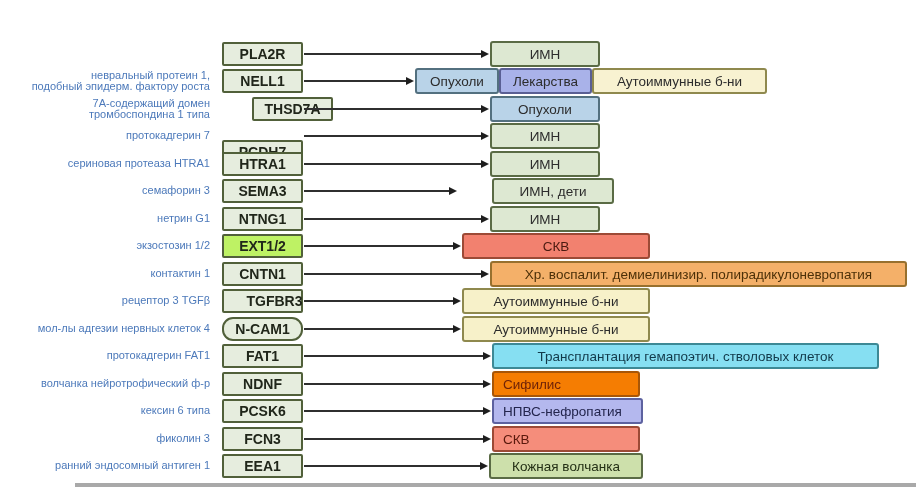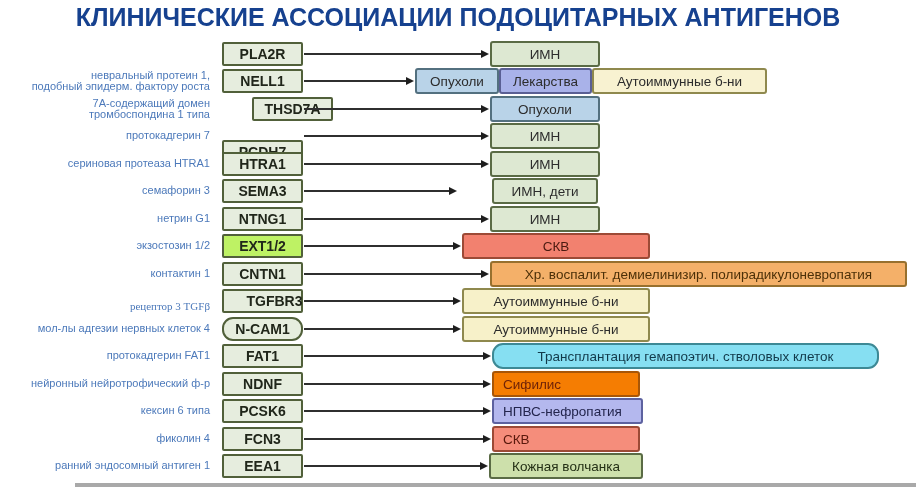--- a/index.html
+++ b/index.html
@@ -36,21 +36,20 @@
     position:absolute;width:0;height:0;
     border-top:4px solid transparent;border-bottom:4px solid transparent;
     border-left:8px solid #1e1e1e;
   }
   .bottom-bar{position:absolute;left:75px;right:0;bottom:0;height:4px;}
 </style>
 </head>
 <body>
 
 <div class="stage">
-  <div class="title" style="color: rgb(22, 65, 143);">КЛИНИЧЕСКИЕ АССОЦИАЦИИ ПОДОЦИТАРНЫХ  АНТИГЕНОВ</div>
   <div>
       <div class="antigen" style="top: 42px; background: rgb(230, 237, 222); border-color: rgb(81, 96, 58);">PLA2R</div>
       <div class="arrow-line" style="left: 304px; width: 179px; top: 53px; background: rgb(47, 47, 47);"></div>
       <div class="arrow-head" style="left: 481px; top: 50px;"></div>
       <div class="target" style="left: 490px; width: 110px; top: 41px; background: rgb(221, 232, 210); border-color: rgb(90, 107, 69);">ИМН</div>
       <div class="row-label" style="top: 67px; color: rgb(76, 121, 186);">невральный протеин 1,
 подобный эпидерм. фактору роста</div>
       <div class="antigen" style="top: 69px; background: rgb(230, 237, 222); border-color: rgb(81, 96, 58);">NELL1</div>
       <div class="arrow-line" style="left: 304px; width: 104px; top: 80px; background: rgb(47, 47, 47);"></div>
       <div class="arrow-head" style="left: 406px; top: 77px;"></div>
@@ -70,62 +69,62 @@
       <div class="target" style="left: 490px; width: 110px; top: 123px; background: rgb(221, 232, 210); border-color: rgb(90, 107, 69);">ИМН</div>
       <div class="row-label" style="top: 150px; color: rgb(76, 121, 186);">сериновая протеаза HTRA1</div>
       <div class="antigen" style="top: 152px; background: rgb(230, 237, 222); border-color: rgb(81, 96, 58);">HTRA1</div>
       <div class="arrow-line" style="left: 304px; width: 179px; top: 163px; background: rgb(47, 47, 47);"></div>
       <div class="arrow-head" style="left: 481px; top: 160px;"></div>
       <div class="target" style="left: 490px; width: 110px; top: 151px; background: rgb(221, 232, 210); border-color: rgb(90, 107, 69);">ИМН</div>
       <div class="row-label" style="top: 177px; color: rgb(76, 121, 186);">семафорин 3</div>
       <div class="antigen" style="top: 179px; background: rgb(230, 237, 222); border-color: rgb(81, 96, 58);">SEMA3</div>
       <div class="arrow-line" style="left: 304px; width: 147px; top: 190px; background: rgb(47, 47, 47);"></div>
       <div class="arrow-head" style="left: 449px; top: 187px;"></div>
-      <div class="target" style="left: 492px; width: 106px; top: 178px; background: rgb(221, 232, 210); border-color: rgb(90, 107, 69);">ИМН, дети</div>
+      <div class="target" style="left: 492px; width: 122px; top: 178px; background: rgb(221, 232, 210); border-color: rgb(90, 107, 69);">ИМН, дети</div>
       <div class="row-label" style="top: 205px; color: rgb(76, 121, 186);">нетрин G1</div>
       <div class="antigen" style="top: 207px; background: rgb(230, 237, 222); border-color: rgb(81, 96, 58);">NTNG1</div>
       <div class="arrow-line" style="left: 304px; width: 179px; top: 218px; background: rgb(47, 47, 47);"></div>
       <div class="arrow-head" style="left: 481px; top: 215px;"></div>
       <div class="target" style="left: 490px; width: 110px; top: 206px; background: rgb(221, 232, 210); border-color: rgb(90, 107, 69);">ИМН</div>
       <div class="row-label" style="top: 232px; color: rgb(76, 121, 186);">экзостозин 1/2</div>
       <div class="antigen" style="top: 234px; background: #bef264; border-color: rgb(81, 96, 58);">EXT1/2</div>
       <div class="arrow-line" style="left: 304px; width: 151px; top: 245px; background: rgb(47, 47, 47);"></div>
       <div class="arrow-head" style="left: 453px; top: 242px;"></div>
       <div class="target" style="left: 462px; width: 188px; top: 233px; background: rgb(242, 129, 111); border-color: rgb(156, 74, 54); color: rgb(74, 26, 16);">СКВ</div>
       <div class="row-label" style="top: 260px; color: rgb(76, 121, 186);">контактин 1</div>
       <div class="antigen" style="top: 262px; background: rgb(230, 237, 222); border-color: rgb(81, 96, 58);">CNTN1</div>
       <div class="arrow-line" style="left: 304px; width: 179px; top: 273px; background: rgb(47, 47, 47);"></div>
       <div class="arrow-head" style="left: 481px; top: 270px;"></div>
       <div class="target" style="left: 490px; width: 417px; top: 261px; background: rgb(244, 176, 105); border-color: rgb(151, 112, 46); color: rgb(76, 48, 8);">Хр. воспалит. демиелинизир. полирадикулоневропатия</div>
-      <div class="row-label" style="top: 293px; color: rgb(76, 121, 186); font-family: Liberation Serif, serif;">рецептор 3 TGFβ</div>
+      <div class="row-label" style="top: 287px; color: rgb(76, 121, 186);">рецептор 3 TGFβ</div>
       <div class="antigen" style="top: 289px; background: rgb(230, 237, 222); border-color: rgb(81, 96, 58); padding-left: 24px;">TGFBR3</div>
       <div class="arrow-line" style="left: 304px; width: 151px; top: 300px; background: rgb(47, 47, 47);"></div>
       <div class="arrow-head" style="left: 453px; top: 297px;"></div>
       <div class="target" style="left: 462px; width: 188px; top: 288px; background: rgb(247, 241, 201); border-color: rgb(143, 137, 78);">Аутоиммунные б-ни</div>
       <div class="row-label" style="top: 315px; color: rgb(76, 121, 186);">мол-лы адгезии нервных клеток 4</div>
       <div class="antigen" style="top: 317px; background: rgb(230, 237, 222); border-color: rgb(81, 96, 58); border-radius: 11px;">N-CAM1</div>
       <div class="arrow-line" style="left: 304px; width: 151px; top: 328px; background: rgb(47, 47, 47);"></div>
       <div class="arrow-head" style="left: 453px; top: 325px;"></div>
       <div class="target" style="left: 462px; width: 188px; top: 316px; background: rgb(247, 241, 201); border-color: rgb(143, 137, 78);">Аутоиммунные б-ни</div>
       <div class="row-label" style="top: 342px; color: rgb(76, 121, 186); text-align: right;">протокадгерин FAT1</div>
       <div class="antigen" style="top: 344px; background: rgb(230, 237, 222); border-color: rgb(81, 96, 58);">FAT1</div>
       <div class="arrow-line" style="left: 304px; width: 181px; top: 355px; background: rgb(47, 47, 47);"></div>
       <div class="arrow-head" style="left: 483px; top: 352px;"></div>
-      <div class="target" style="left: 492px; width: 387px; top: 343px; background: rgb(134, 223, 242); border-color: rgb(61, 137, 149); color: rgb(18, 58, 74); border-radius: 11px;">Трансплантация гемапоэтич. стволовых клеток</div>
-      <div class="row-label" style="top: 370px; color: rgb(76, 121, 186);">нейронный нейротрофический ф-р</div>
+      <div class="target" style="left: 492px; width: 387px; top: 343px; background: rgb(134, 223, 242); border-color: rgb(61, 137, 149); color: rgb(18, 58, 74);">Трансплантация гемапоэтич. стволовых клеток</div>
+      <div class="row-label" style="top: 370px; color: rgb(76, 121, 186);">волчанка нейротрофический ф-р</div>
       <div class="antigen" style="top: 372px; background: rgb(230, 237, 222); border-color: rgb(81, 96, 58);">NDNF</div>
       <div class="arrow-line" style="left: 304px; width: 181px; top: 383px; background: rgb(47, 47, 47);"></div>
       <div class="arrow-head" style="left: 483px; top: 380px;"></div>
       <div class="target left" style="left: 492px; width: 148px; top: 371px; background: rgb(245, 125, 2); border-color: rgb(168, 86, 7); color: rgb(110, 34, 8);">Сифилис</div>
       <div class="row-label" style="top: 397px; color: rgb(76, 121, 186);">кексин 6 типа</div>
       <div class="antigen" style="top: 399px; background: rgb(230, 237, 222); border-color: rgb(81, 96, 58);">PCSK6</div>
       <div class="arrow-line" style="left: 304px; width: 181px; top: 410px; background: rgb(47, 47, 47);"></div>
       <div class="arrow-head" style="left: 483px; top: 407px;"></div>
       <div class="target left" style="left: 492px; width: 151px; top: 398px; background: rgb(180, 184, 238); border-color: rgb(93, 98, 160); color: rgb(35, 37, 77);">НПВС-нефропатия</div>
-      <div class="row-label" style="top: 425px; color: rgb(76, 121, 186);">фиколин 4</div>
+      <div class="row-label" style="top: 425px; color: rgb(76, 121, 186);">фиколин 3</div>
       <div class="antigen" style="top: 427px; background: rgb(230, 237, 222); border-color: rgb(81, 96, 58);">FCN3</div>
       <div class="arrow-line" style="left: 304px; width: 181px; top: 438px; background: rgb(47, 47, 47);"></div>
       <div class="arrow-head" style="left: 483px; top: 435px;"></div>
       <div class="target left" style="left: 492px; width: 148px; top: 426px; background: rgb(245, 141, 123); border-color: rgb(156, 74, 54); color: rgb(89, 24, 12);">СКВ</div>
       <div class="row-label" style="top: 452px; color: rgb(76, 121, 186);">ранний эндосомный антиген 1</div>
       <div class="antigen" style="top: 454px; background: rgb(230, 237, 222); border-color: rgb(81, 96, 58);">EEA1</div>
       <div class="arrow-line" style="left: 304px; width: 178px; top: 465px; background: rgb(47, 47, 47);"></div>
       <div class="arrow-head" style="left: 480px; top: 462px;"></div>
       <div class="target" style="left: 489px; width: 154px; top: 453px; background: rgb(205, 224, 171); border-color: rgb(90, 107, 69); color: rgb(36, 48, 21);">Кожная волчанка</div>
     </div>

